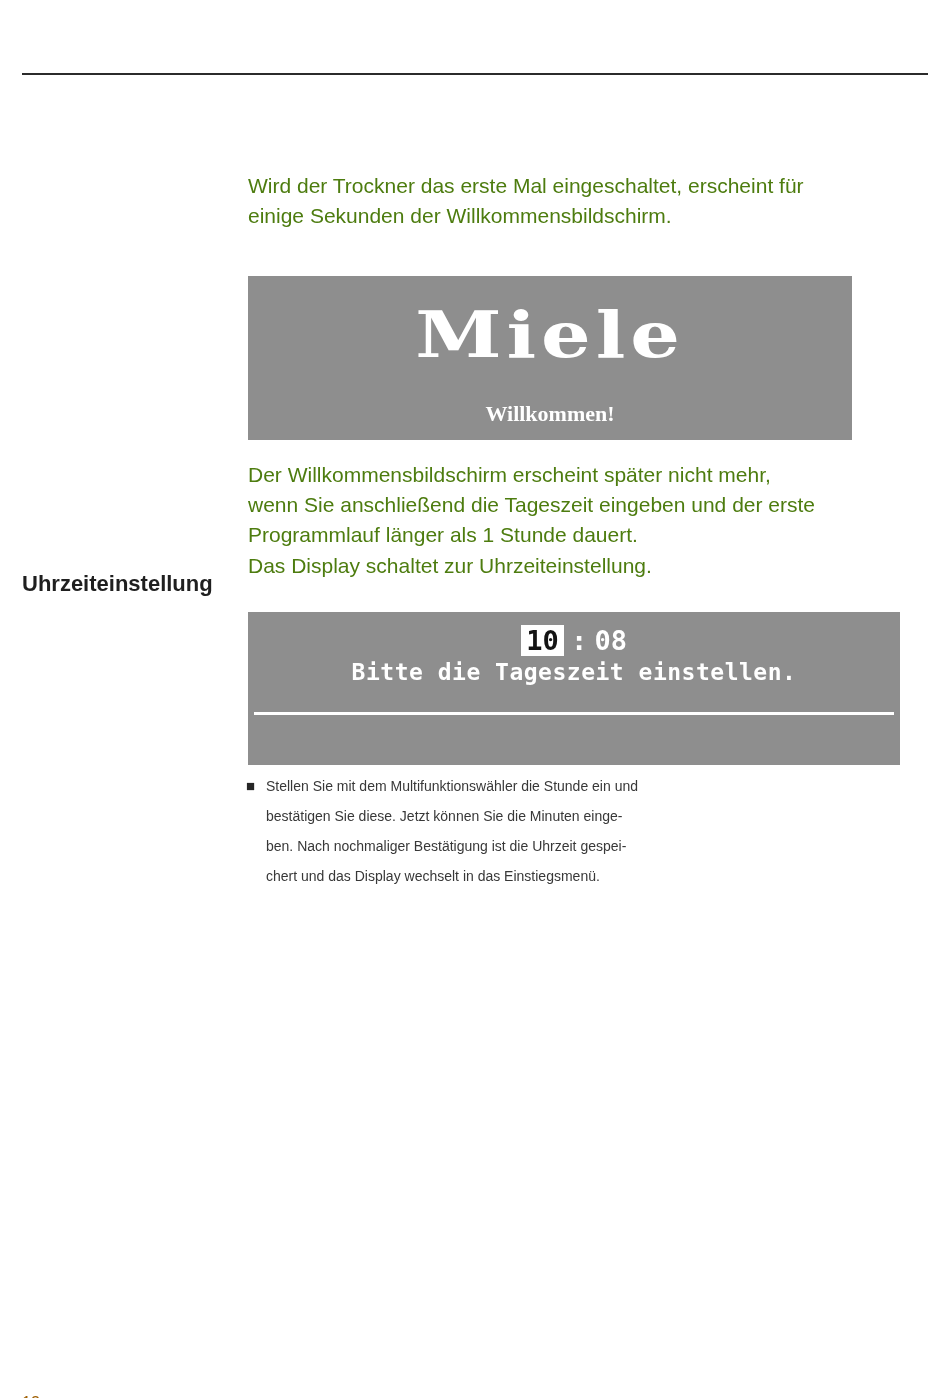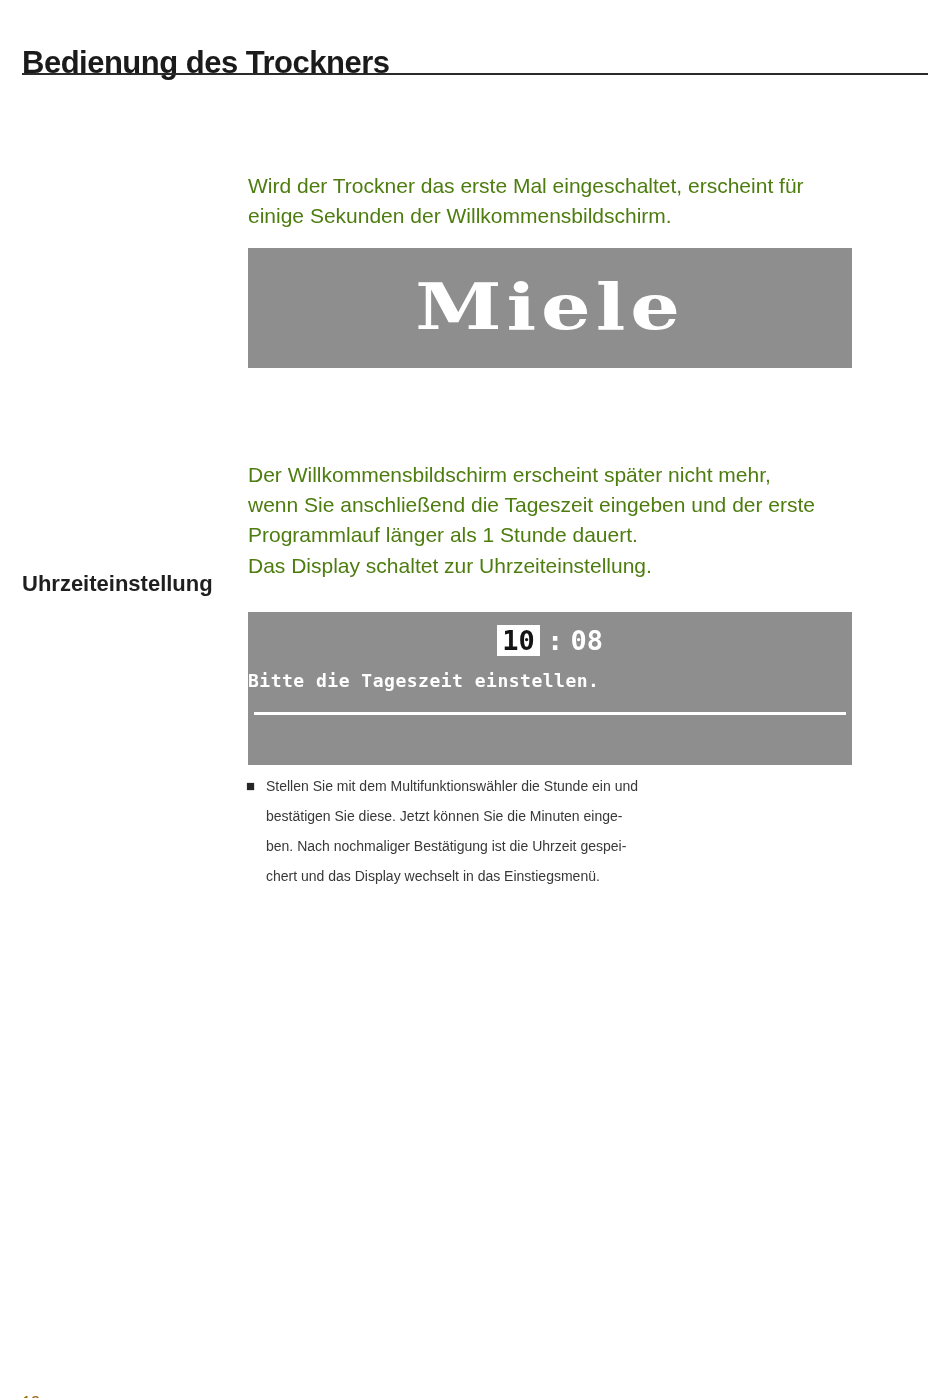--- a/index.html
+++ b/index.html
@@ -59,42 +59,42 @@
   .intro-para { top: 150px; }
   .after-welcome-para { top: 428px; margin-top: 32px; }
   .display-switch-para { top: 530px; }
 
   .lcd {
     position: absolute;
     left: 248px;
     width: 604px;
     background: #8e8e8e;
   }
-  .lcd-welcome { top: 248px; height: 120px; }
-  .lcd-time    { top: 612px; height: 153px; }
+  .lcd-welcome { top: 276px; height: 164px; }
+  .lcd-time    { top: 612px; height: 153px; padding-left: 48px; }
 
   .miele-logo {
     position: absolute;
     left: 0; right: 0; top: 26px;
     text-align: center;
     font-family: "DejaVu Serif", serif;
     font-weight: bold;
     font-size: 64px;
     line-height: 66px;
     color: #ffffff;
     letter-spacing: 4px;
     transform: scaleX(1.22);
     transform-origin: 50% 50%;
     white-space: nowrap;
   }
   .welcome-msg {
     position: absolute;
     left: 0; right: 0; top: 126px;
     text-align: center;
-    font-family: Liberation Mono, monospace;
+    font-family: Liberation Serif, serif;
     font-weight: bold;
     font-size: 22px;
     line-height: 24px;
     color: #ffffff;
     letter-spacing: 0px;
     white-space: nowrap;
   }
 
   .clock-row {
     position: absolute;
@@ -112,25 +112,25 @@
     background: #ffffff;
     color: #141414;
     width: 43px;
     height: 31px;
     line-height: 31px;
     text-align: center;
   }
   .clock-sep, .minute-value { color: #ffffff; }
   .time-prompt {
     position: absolute;
-    left: 0; right: 0; top: 58px;
-    text-align: left;
+    left: 0; right: 0; top: 47px;
+    text-align: center;
     font-family: "DejaVu Sans Mono", monospace;
     font-weight: bold;
-    font-size: 18px;
+    font-size: 23px;
     color: #ffffff;
     letter-spacing: 0.5px;
     white-space: nowrap;
   }
   .lcd-underline {
     position: absolute;
     left: 6px; right: 6px; top: 100px;
     height: 3px;
     background: #ffffff;
   }
@@ -161,21 +161,20 @@
     left: 22px; top: 1394px;
     font-size: 16px;
     color: #a16207;
   }
 </style>
 </head>
 <body>
 
 <div class="page">
 
-  <h1 class="doc-title">Bedienung des Trockners</h1>
   <div class="title-rule"></div>
 
 
   <p class="prose intro-para">Wird der Trockner das erste Mal eingeschaltet, erscheint für
 einige Sekunden der Willkommensbildschirm.</p>
 
 
   <div class="lcd lcd-welcome">
     <div class="miele-logo">Miele</div>
     <div class="welcome-msg">Willkommen!</div>

